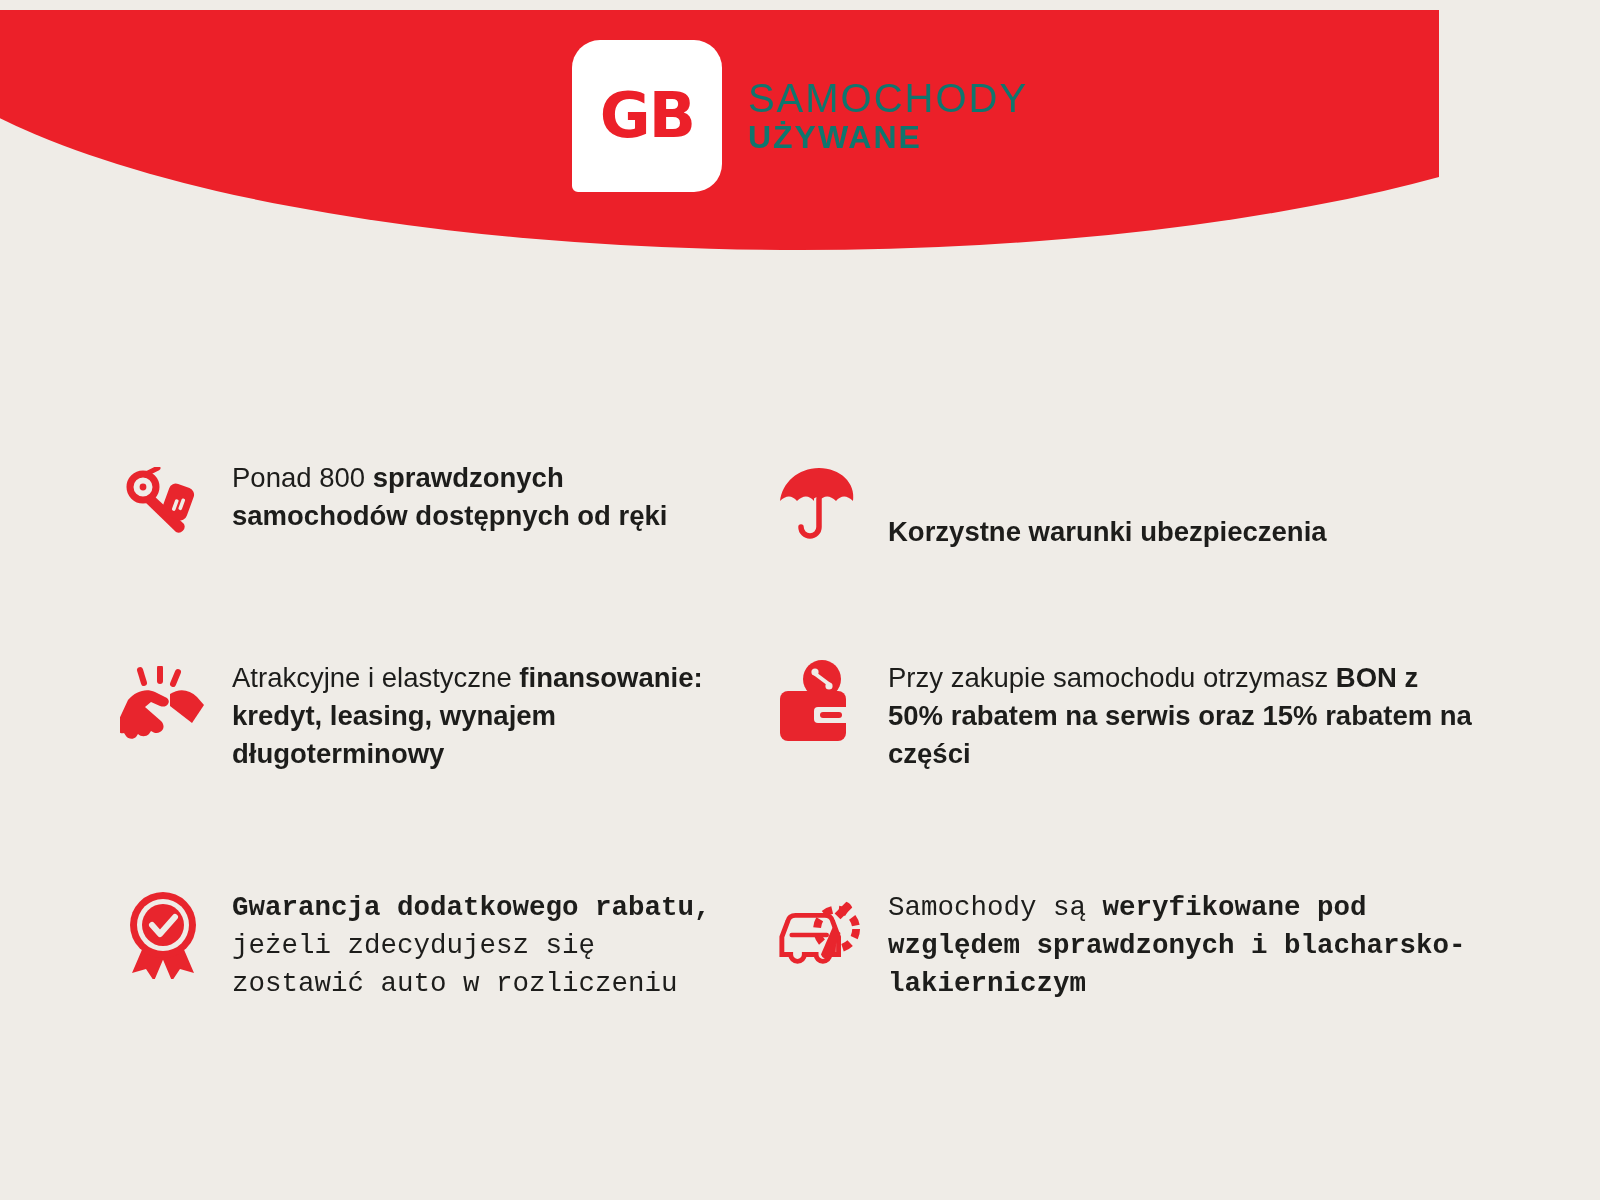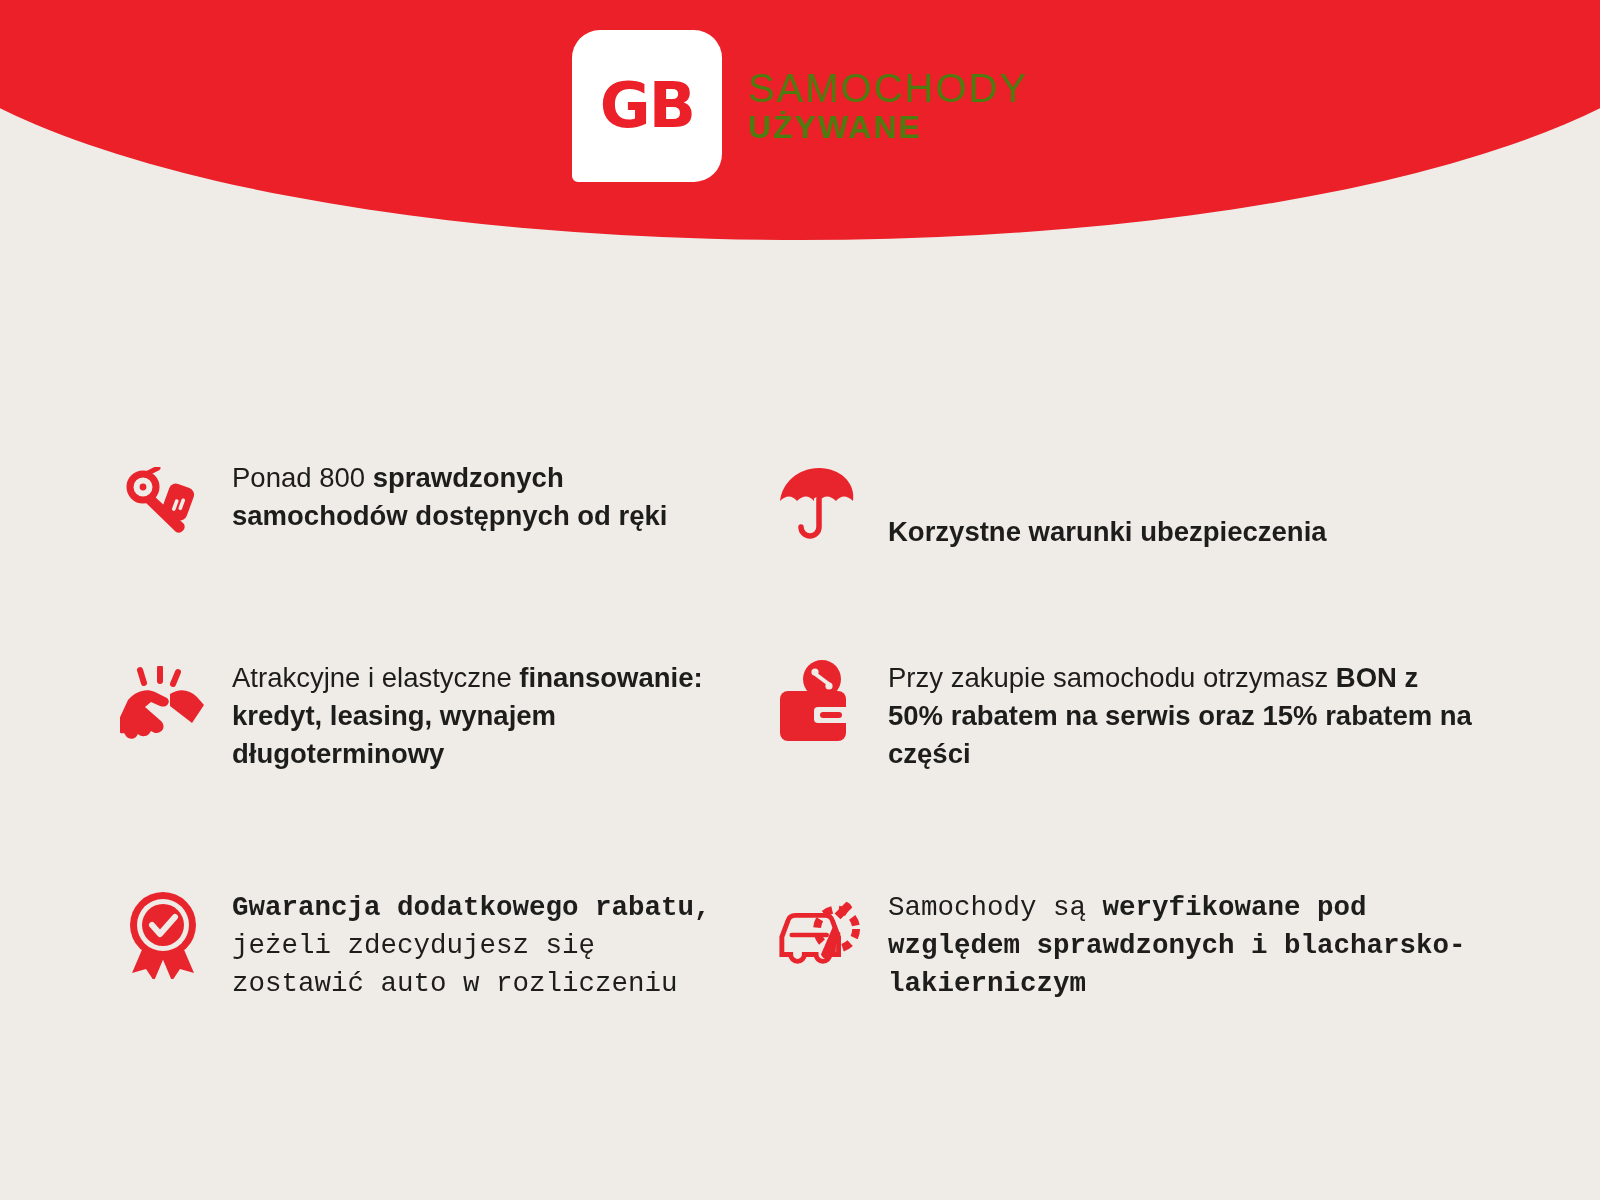--- a/index.html
+++ b/index.html
@@ -11,23 +11,23 @@
     height: 1200px;
     background: #efece7;
     font-family: "Liberation Sans", sans-serif;
     overflow: hidden;
     position: relative;
   }
 
   
   .header {
     position: absolute;
-    top: 0;
+    top: 10px;
     left: 0;
-    width: 1600px;
+    width: 1439px;
     height: 250px;
     overflow: hidden;
   }
   .header-arc {
     position: absolute;
     top: -380px;
     left: -120px;
     width: 1840px;
     height: 620px;
     background: #ec2029;
@@ -54,21 +54,21 @@
   }
   .logo-mark {
     font-size: 62px;
     font-weight: bold;
     color: #ec2029;
     letter-spacing: -2px;
     line-height: 1;
     font-family: "DejaVu Sans", sans-serif;
   }
   .brand-words {
-    color: #4d7c0f;
+    color: #0f766e;
     line-height: 1.12;
   }
   .brand-line1 {
     font-size: 40px;
     letter-spacing: 2px;
     font-weight: 400;
   }
   .brand-line2 {
     font-size: 32px;
     letter-spacing: 2px;

